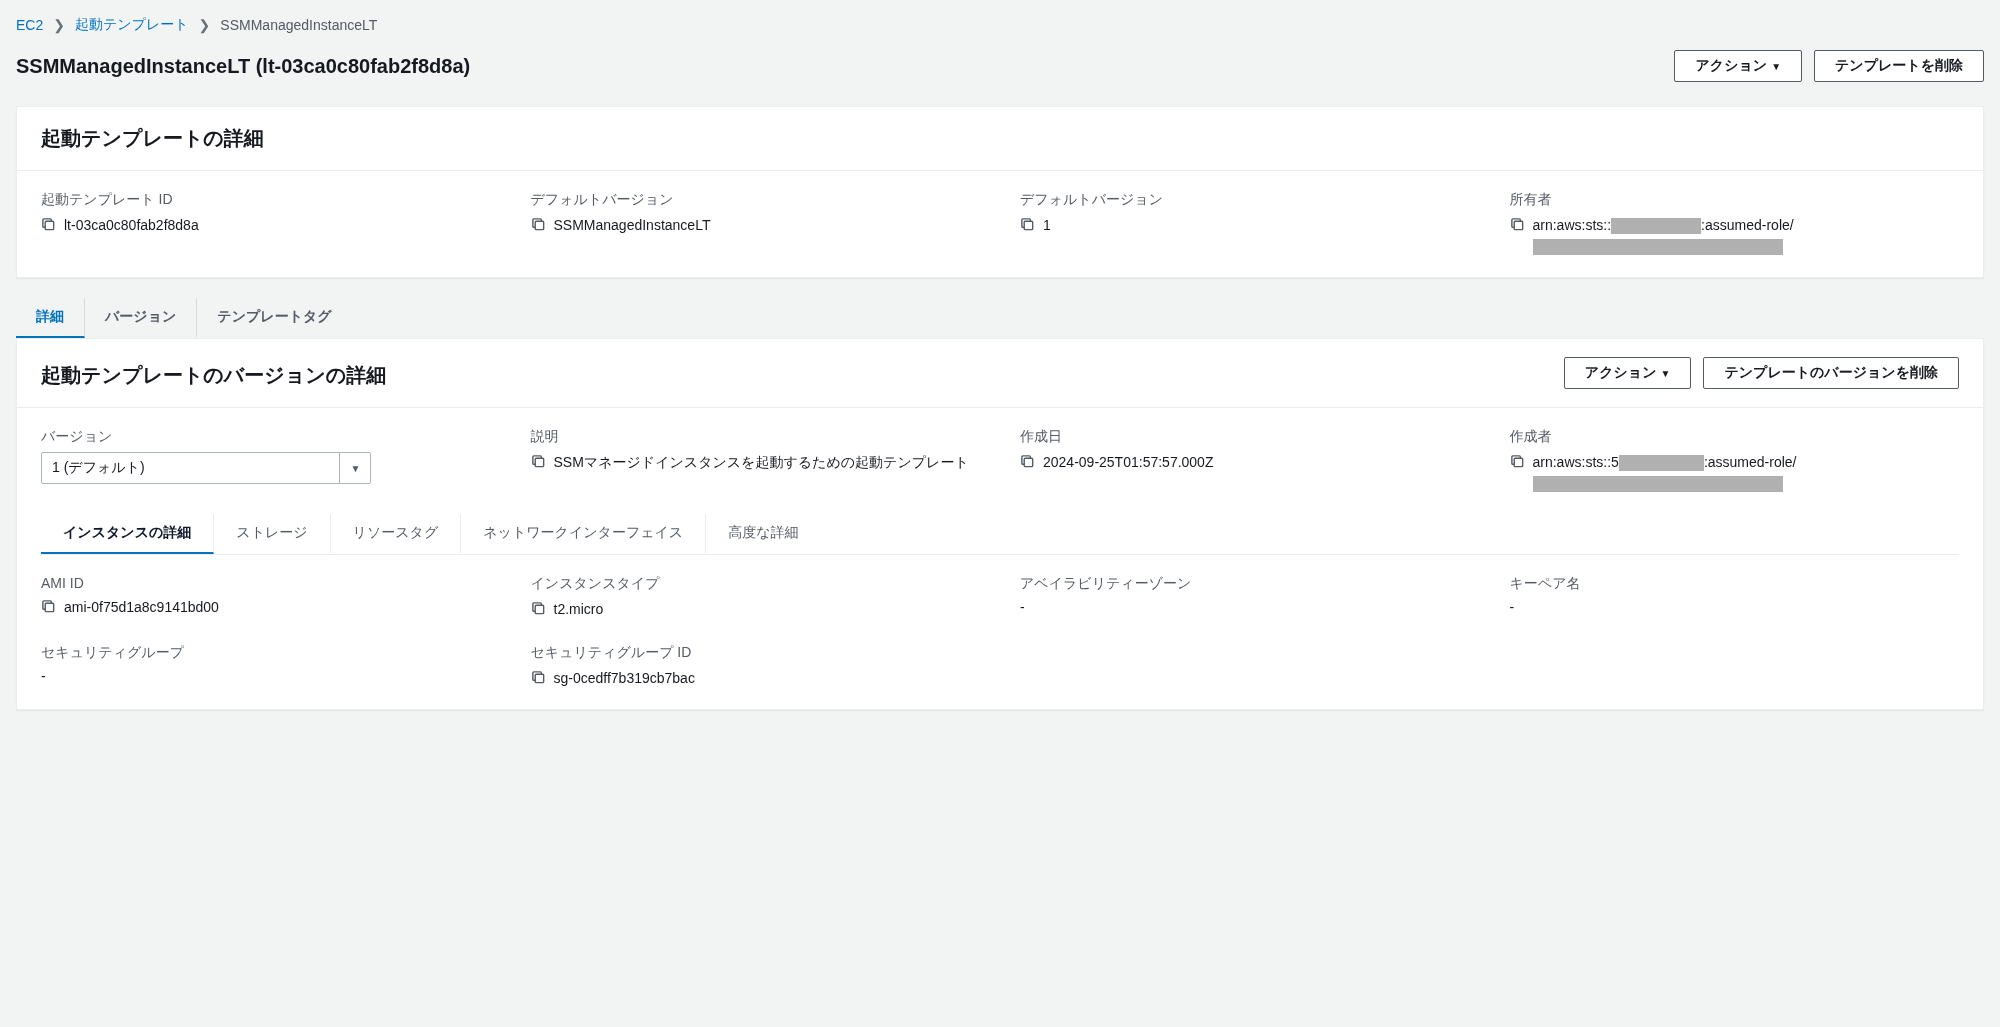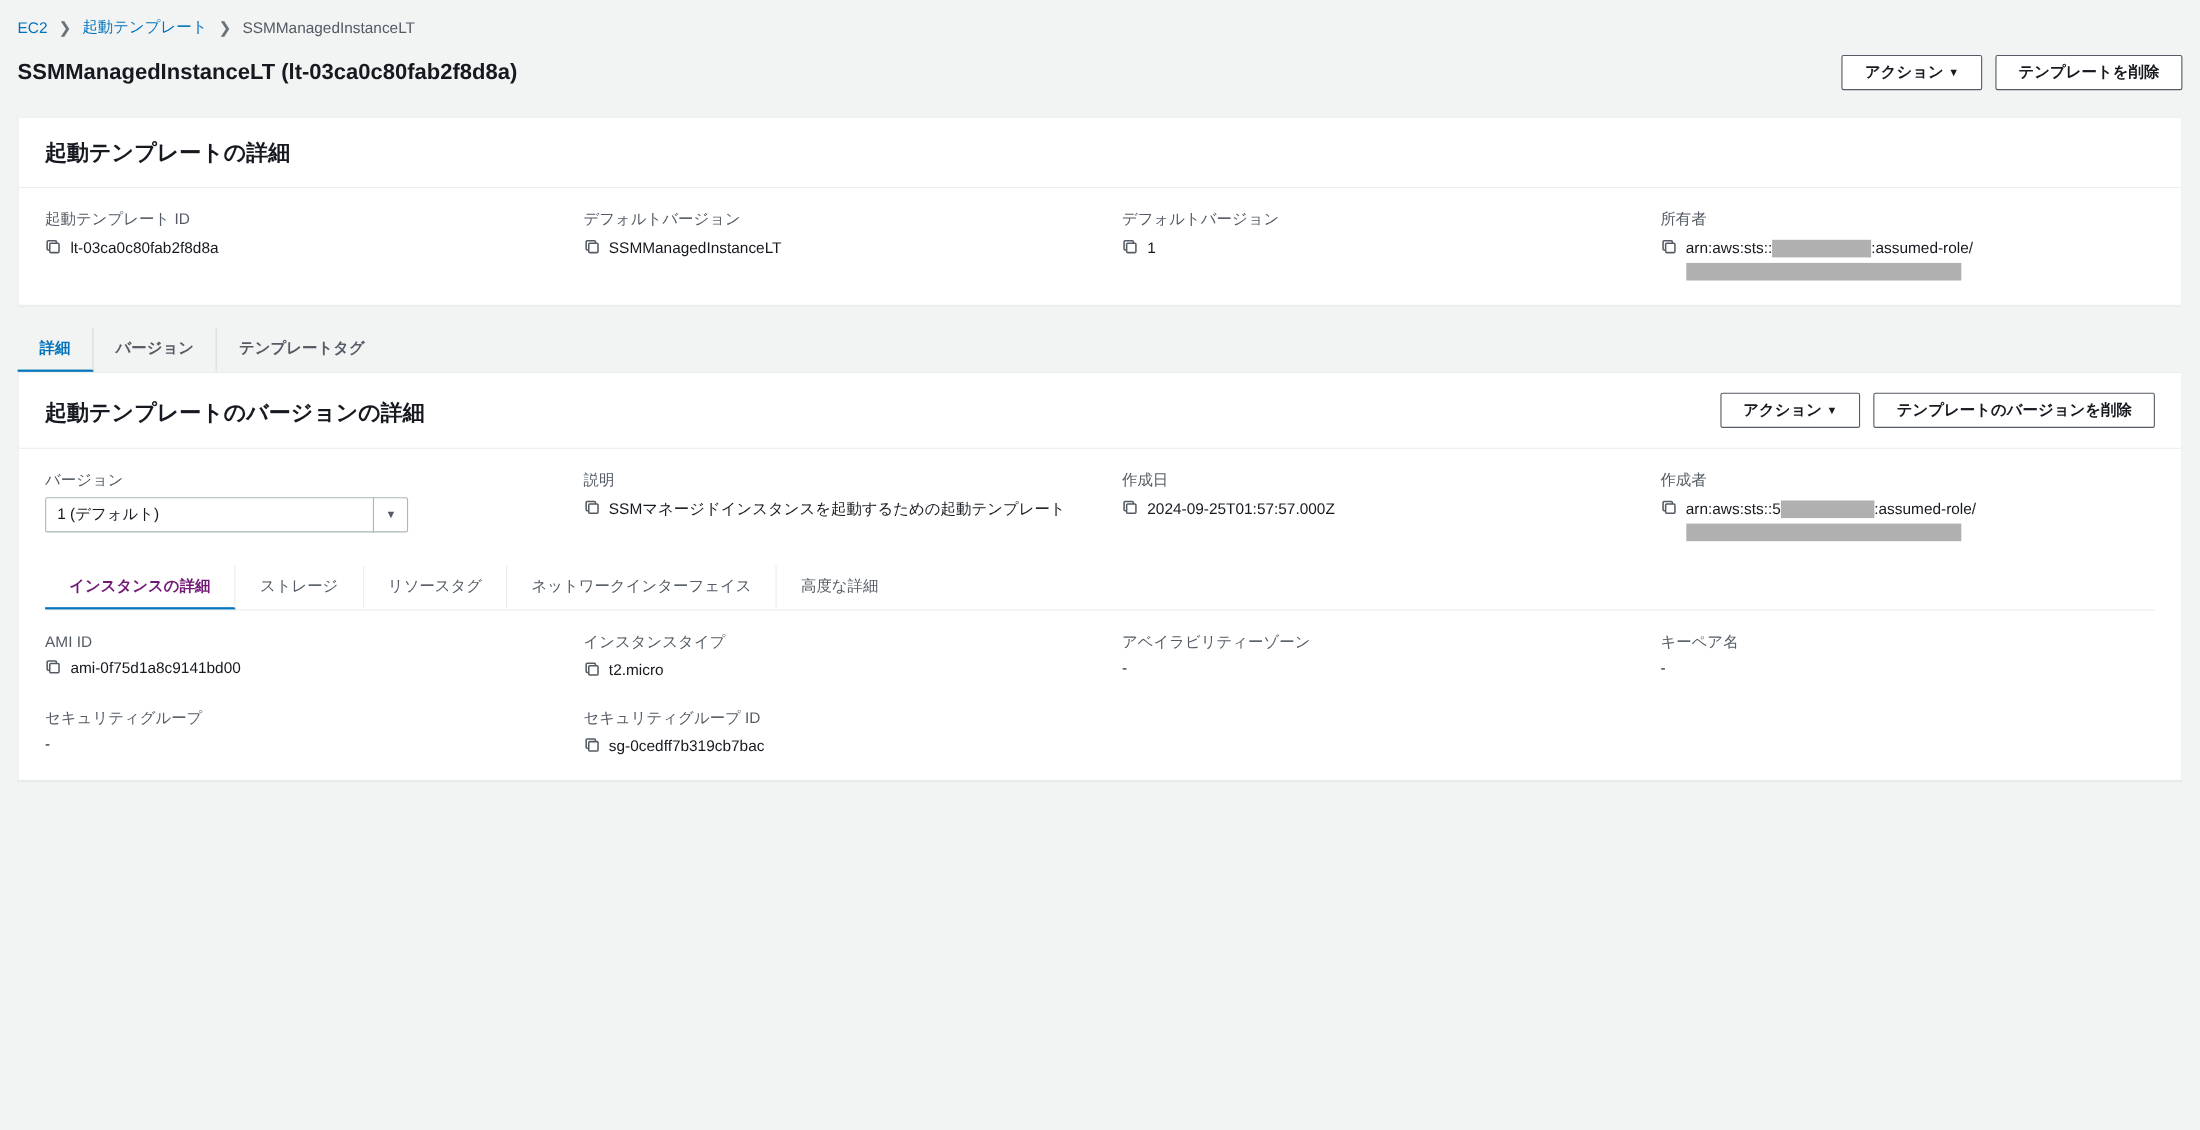--- a/index.html
+++ b/index.html
@@ -167,21 +167,21 @@
   padding: 10px 22px;
   font-size: 14px;
   font-weight: 400;
   color: #545b64;
   cursor: pointer;
   border-bottom: 2px solid transparent;
   border-right: 1px solid #eaeded;
 }
 .inner-tab:last-child { border-right: none; }
 .inner-tab.active {
-  color: #701a75;
+  color: #0f172a;
   font-weight: 700;
   border-bottom-color: #0073bb;
 }
 .dash { color: #16191f; }
 .value-text { line-height: 1.5; }
 </style>
 </head>
 <body>
 
 <nav class="breadcrumb">

